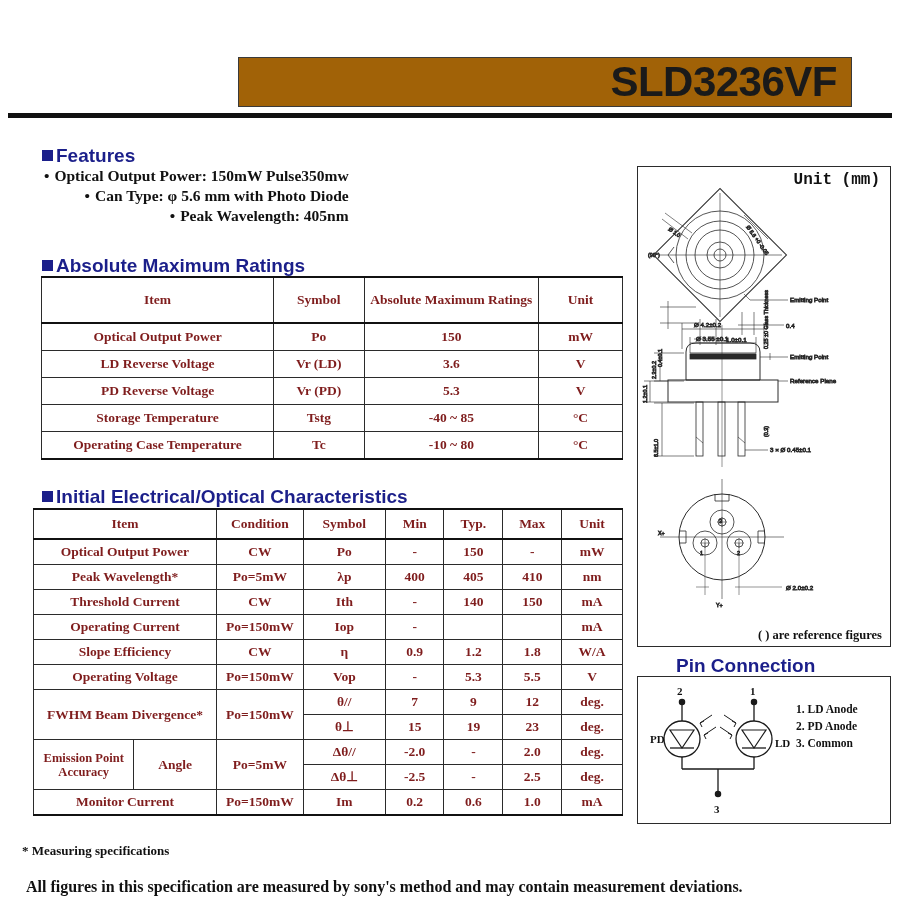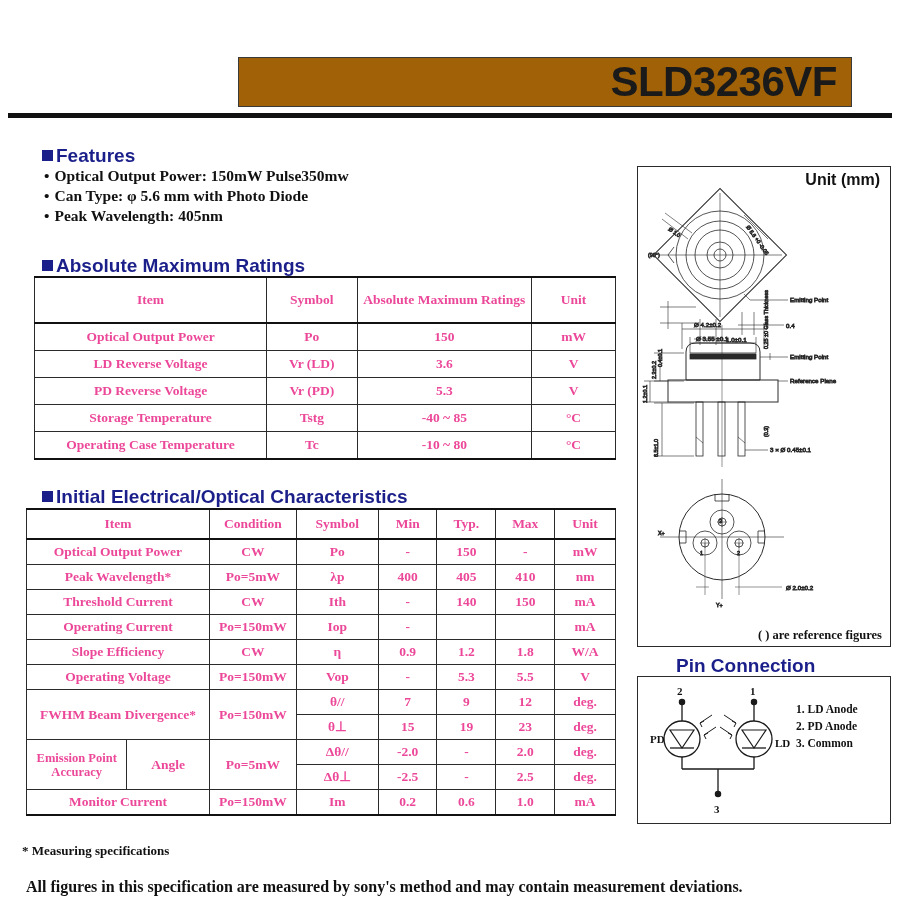--- a/index.html
+++ b/index.html
@@ -48,29 +48,29 @@
   .tc-note{
     position:absolute;
     font-family:"Liberation Serif", serif;
     font-weight:bold;font-size:14px;color:#b91c1c;white-space:nowrap;margin-top:20px;
   }
 
   
   .features{
     position:absolute;left:44px;top:166px;
     font-family:"Liberation Serif", serif;
-    font-weight:bold;font-size:15.5px;line-height:20px;color:#111;
+    font-weight:bold;font-size:15.5px;line-height:20px;color:#111;text-align:right;
   }
   .features div{white-space:nowrap;}
   .features .dot{margin-right:5px;}
 
   
   table.spec{
     position:absolute;border-collapse:collapse;background:#fff;
-    font-family:"Liberation Serif", serif;font-size:13.5px;color:#ec4899;
+    font-family:"Liberation Serif", serif;font-size:13.5px;color:#7f1d1d;margin-left:7px;
   }
   table.spec td,table.spec th{
     border:1px solid #2b2b2b;
     text-align:center;
     font-weight:bold;
     padding:2px 2px;
     line-height:1.12;
   }
   table.spec .hdr-row td{border-top:2.5px solid #111;border-bottom:2.5px solid #111;}
   table.spec .lastrow td{border-bottom:2.5px solid #111;}
@@ -91,21 +91,21 @@
   }
 
   
   .panel{
     position:absolute;border:1.5px solid #2b2b2b;background:#fff;box-sizing:border-box;
   }
   .panel-outline{left:637px;top:166px;width:254px;height:481px;}
   .panel-pin{left:637px;top:676px;width:254px;height:148px;}
   .unit-label{
     position:absolute;right:10px;top:4px;
-    font-family:Liberation Sans, sans-serif;font-weight:bold;font-size:16px;color:#111;
+    font-family:Liberation Mono, monospace;font-weight:bold;font-size:16px;color:#111;
   }
   .ref-note{
     position:absolute;right:8px;bottom:3px;
     font-family:"Liberation Serif", serif;font-weight:bold;font-size:12.5px;color:#111;
   }
   .pin-legend{
     position:absolute;left:158px;top:24px;
     font-family:"Liberation Serif", serif;font-weight:bold;font-size:11.5px;
     line-height:17px;color:#111;
   }

